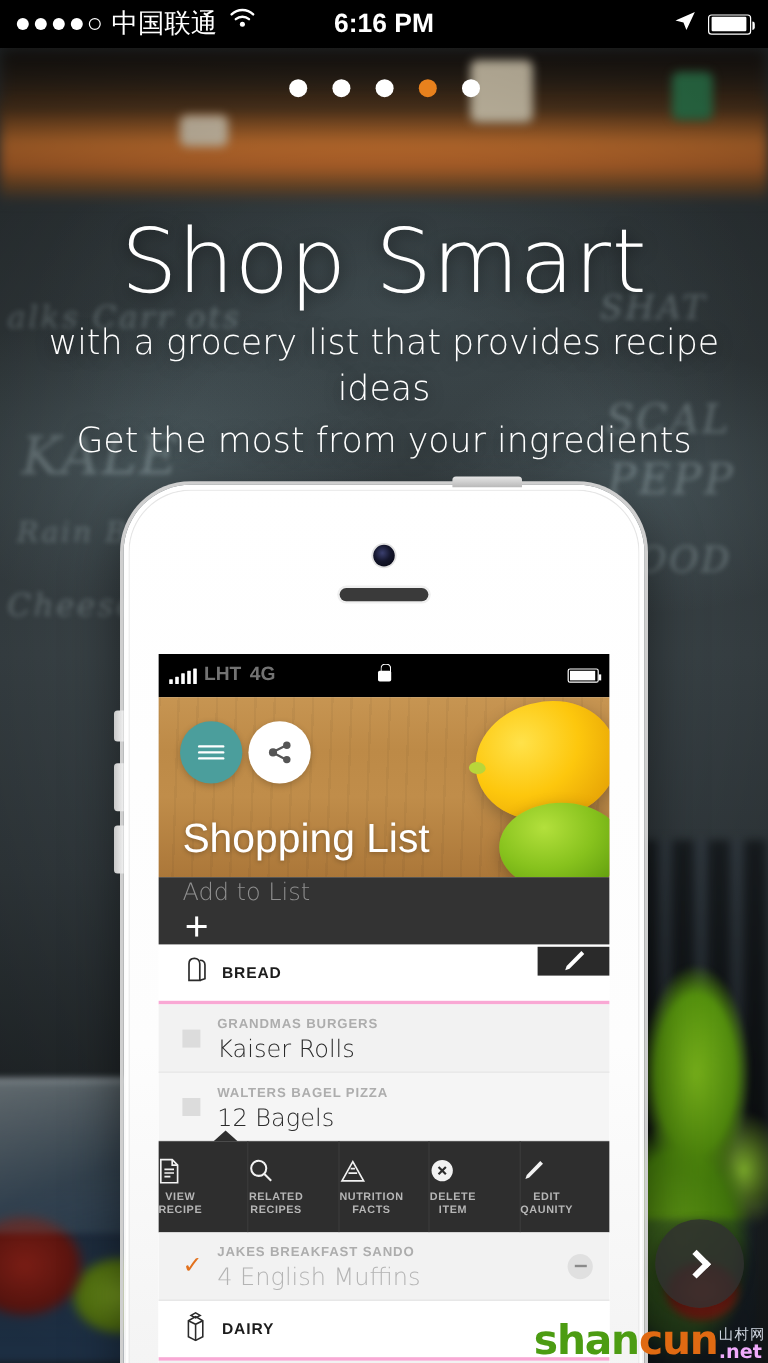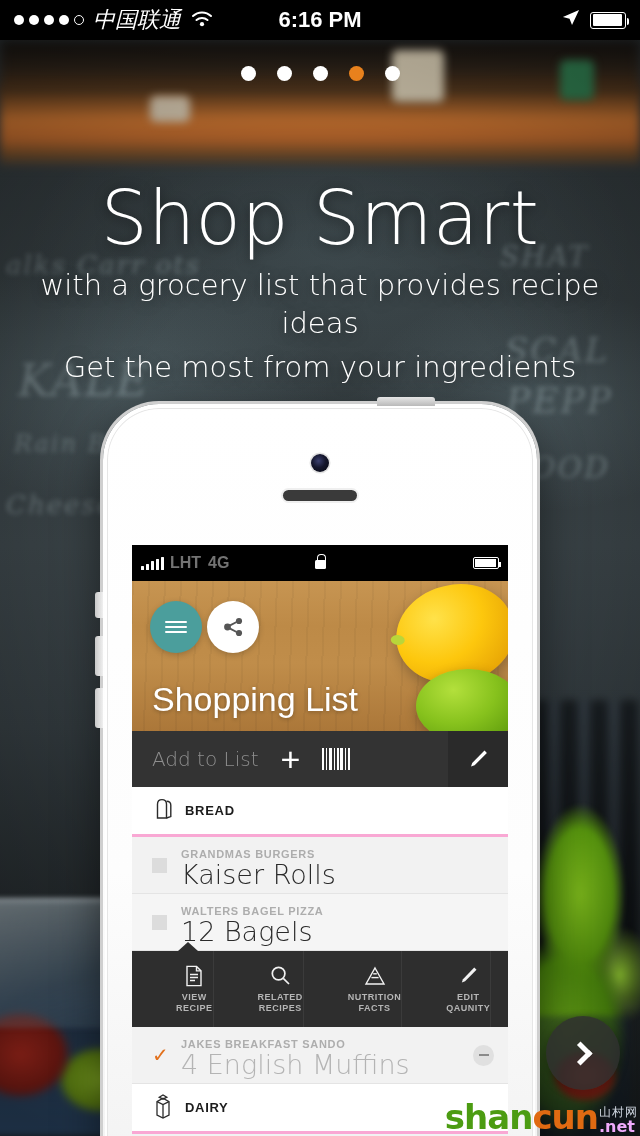--- a/index.html
+++ b/index.html
@@ -84,21 +84,21 @@
     inset:0; left:0; top:0; width:640px; height:1136px;
     background:radial-gradient(ellipse 560px 700px at 50% 46%, transparent 38%, rgba(0,0,0,.35) 100%);
   }
 
   
   #statusbar {
     position:absolute; left:0; top:0; width:640px; height:40px;
     background:#000; color:#fff; display:flex; align-items:center;
     padding:0 14px; font-size:21px; z-index:50;
   }
-  .sb-left { display:flex; align-items:center; gap:9px;font-style:italic; }
+  .sb-left { display:flex; gap:9px; }
   .sb-dots { display:flex; gap:5px; align-items:center; }
   .sb-dot { width:10px; height:10px; border-radius:50%; background:#fff; }
   .sb-dot.empty { background:transparent; border:1.6px solid #fff; }
   .sb-carrier { font-size:22px; letter-spacing:0px; }
   .sb-center { position:absolute; left:0; right:0; text-align:center;
                font-size:22px; font-weight:bold; pointer-events:none; }
   .sb-right { margin-left:auto; display:flex; align-items:center; gap:10px; }
   .sb-batt { width:36px; height:17px; border:1.7px solid #fff; border-radius:3px; position:relative; }
   .sb-batt::after { content:""; position:absolute; right:-4px; top:5px; width:2.5px; height:7px;
                     background:#fff; border-radius:0 2px 2px 0; }
@@ -196,56 +196,56 @@
   .hero-btns { position:absolute; left:18px; top:20px; display:flex; align-items:center; gap:5px; }
   .btn-circ { width:52px; height:52px; border-radius:50%; display:flex; align-items:center; justify-content:center;
               box-shadow:0 2px 6px rgba(0,0,0,.2); }
   .btn-menu { background:#4b9e9c; }
   .btn-menu i { display:block; width:22px; height:2.6px; background:#fff; border-radius:2px; margin:2.6px 0; }
   .btn-share { background:#fff; }
   .hero-title { position:absolute; left:20px; bottom:12px; color:#fff; font-size:34px; font-weight:300;
                 font-family:Liberation Sans, sans-serif; text-shadow:0 1px 4px rgba(0,0,0,.3); }
 
   
-  .addbar { height:56px; background:#333333; display:flex; align-items:center; position:relative; }
+  .addbar { height:56px; background:#333333; display:flex; align-items:flex-start; position:relative;flex-direction:column; }
   .addbar .ph { color:#8e8e8e; font-size:20px; font-weight:300; margin-left:20px;
                 font-family:"DejaVu Sans", sans-serif; }
   .addbar .plus { margin-left:22px; color:#fff; font-size:34px; font-weight:300; line-height:1; }
   .addbar .barcode { margin-left:22px; display:flex; align-items:center; gap:1.6px; height:22px; }
   .addbar .barcode i { display:block; background:#fff; height:100%; }
   .addbar .editcell { margin-left:auto; width:60px; height:56px; background:#2a2a2a;
                       display:flex; align-items:center; justify-content:center; }
 
   
   .list { background:#fff; }
   .cat { height:50px; display:flex; align-items:center; padding:0 0 0 20px; background:#fff;
          border-bottom:3px solid #f9a8d4; }
   .cat .label { font-size:13px; font-weight:bold; letter-spacing:.7px; color:#1c1c1c; margin-left:11px; }
   .item { height:57px; display:flex; align-items:center; padding:0 14px 0 20px; background:#f2f2f2;
           border-bottom:1px solid #e4e4e4; position:relative; }
   .item.alt { background:#f5f5f5; }
   .chk { width:15px; height:15px; background:#dcdcdc; flex:0 0 15px; }
   .tick { width:15px; flex:0 0 15px; color:#e2711d; font-size:20px; line-height:15px; text-align:center; }
   .item .txt { margin-left:14px; }
   .item .sup { font-size:11px; font-weight:bold; letter-spacing:.7px; color:#adadad; line-height:14px; }
-  .item .name { font-size:27px; font-weight:300; color:#2b2b2b; line-height:25px;
+  .item .name { font-size:20px; font-weight:300; color:#2b2b2b; line-height:25px;
                 font-family:"DejaVu Sans", sans-serif; }
   .item.done .name { color:#b4b4b4; }
   .item .right { margin-left:auto; display:flex; align-items:center; }
   .minus { width:21px; height:21px; border-radius:50%; background:#e0e0e0; display:flex;
            align-items:center; justify-content:center; }
   .minus i { width:10px; height:2px; background:#8a8a8a; display:block; }
 
   
   .actionbar { background:#2e2e2e; display:flex; position:relative; height:76px; }
   .actionbar::before { content:""; position:absolute; left:46px; top:-9px; width:0; height:0;
                        border-left:10px solid transparent; border-right:10px solid transparent;
                        border-bottom:9px solid #2e2e2e; }
-  .act { flex:1; display:flex; flex-direction:column; align-items:center; justify-content:center;
-         gap:5px; border-right:1px solid #3b3b3b;padding-left:44px; }
+  .act { flex:1; display:flex; flex-direction:column; align-items:flex-start; justify-content:center;
+         gap:5px; border-right:1px solid #3b3b3b; }
   .act:last-child { border-right:none; }
   .act .glyph { height:22px; display:flex; align-items:center; justify-content:center; }
   .act .lbl { font-size:9px; font-weight:bold; letter-spacing:.5px; color:#b6b6b6;
               text-align:center; line-height:11px; }
 
   
   #nextbtn {
     position:absolute; right:20px; bottom:46px; width:74px; height:74px; border-radius:50%;
     background:rgba(48,48,48,.82); display:flex; align-items:center; justify-content:center;
     z-index:60; box-shadow:0 3px 10px rgba(0,0,0,.3);
@@ -478,38 +478,38 @@
               </svg>
           </span>
           <span class="lbl">
             <span>NUTRITION</span><br>
             <span>FACTS</span>
           </span>
         </div>
         <div class="act">
           <span class="glyph">
             <svg width="21" height="21" viewBox="0 0 22 22">
+                <circle cx="11" cy="11" r="9.3" fill="#f2f2f2"></circle>
+              <path d="M7.8 7.8 L14.2 14.2 M14.2 7.8 L7.8 14.2" stroke="#2e2e2e" stroke-width="1.9"></path>
+              </svg>
+          </span>
+          <span class="lbl">
+            <span>DELETE</span><br>
+            <span>ITEM</span>
+          </span>
+        </div>
+        <div class="act">
+          <span class="glyph">
+            <svg width="21" height="21" viewBox="0 0 22 22">
                 <path d="M17 2.6 L19.4 5 L7.4 17 L4 18.4 L5.2 14.8 Z" fill="#f2f2f2"></path>
               </svg>
           </span>
           <span class="lbl">
             <span>EDIT</span><br>
             <span>QAUNITY</span>
-          </span>
-        </div>
-        <div class="act">
-          <span class="glyph">
-            <svg width="21" height="21" viewBox="0 0 22 22">
-                <circle cx="11" cy="11" r="9.3" fill="#f2f2f2"></circle>
-              <path d="M7.8 7.8 L14.2 14.2 M14.2 7.8 L7.8 14.2" stroke="#2e2e2e" stroke-width="1.9"></path>
-              </svg>
-          </span>
-          <span class="lbl">
-            <span>DELETE</span><br>
-            <span>ITEM</span>
           </span>
         </div>
       </div>
 
       <div class="item done">
         <span class="tick">✓</span>
         <span class="txt">
           <span class="sup">JAKES BREAKFAST SANDO</span>
           <div class="name">4 English Muffins</div>
         </span>

